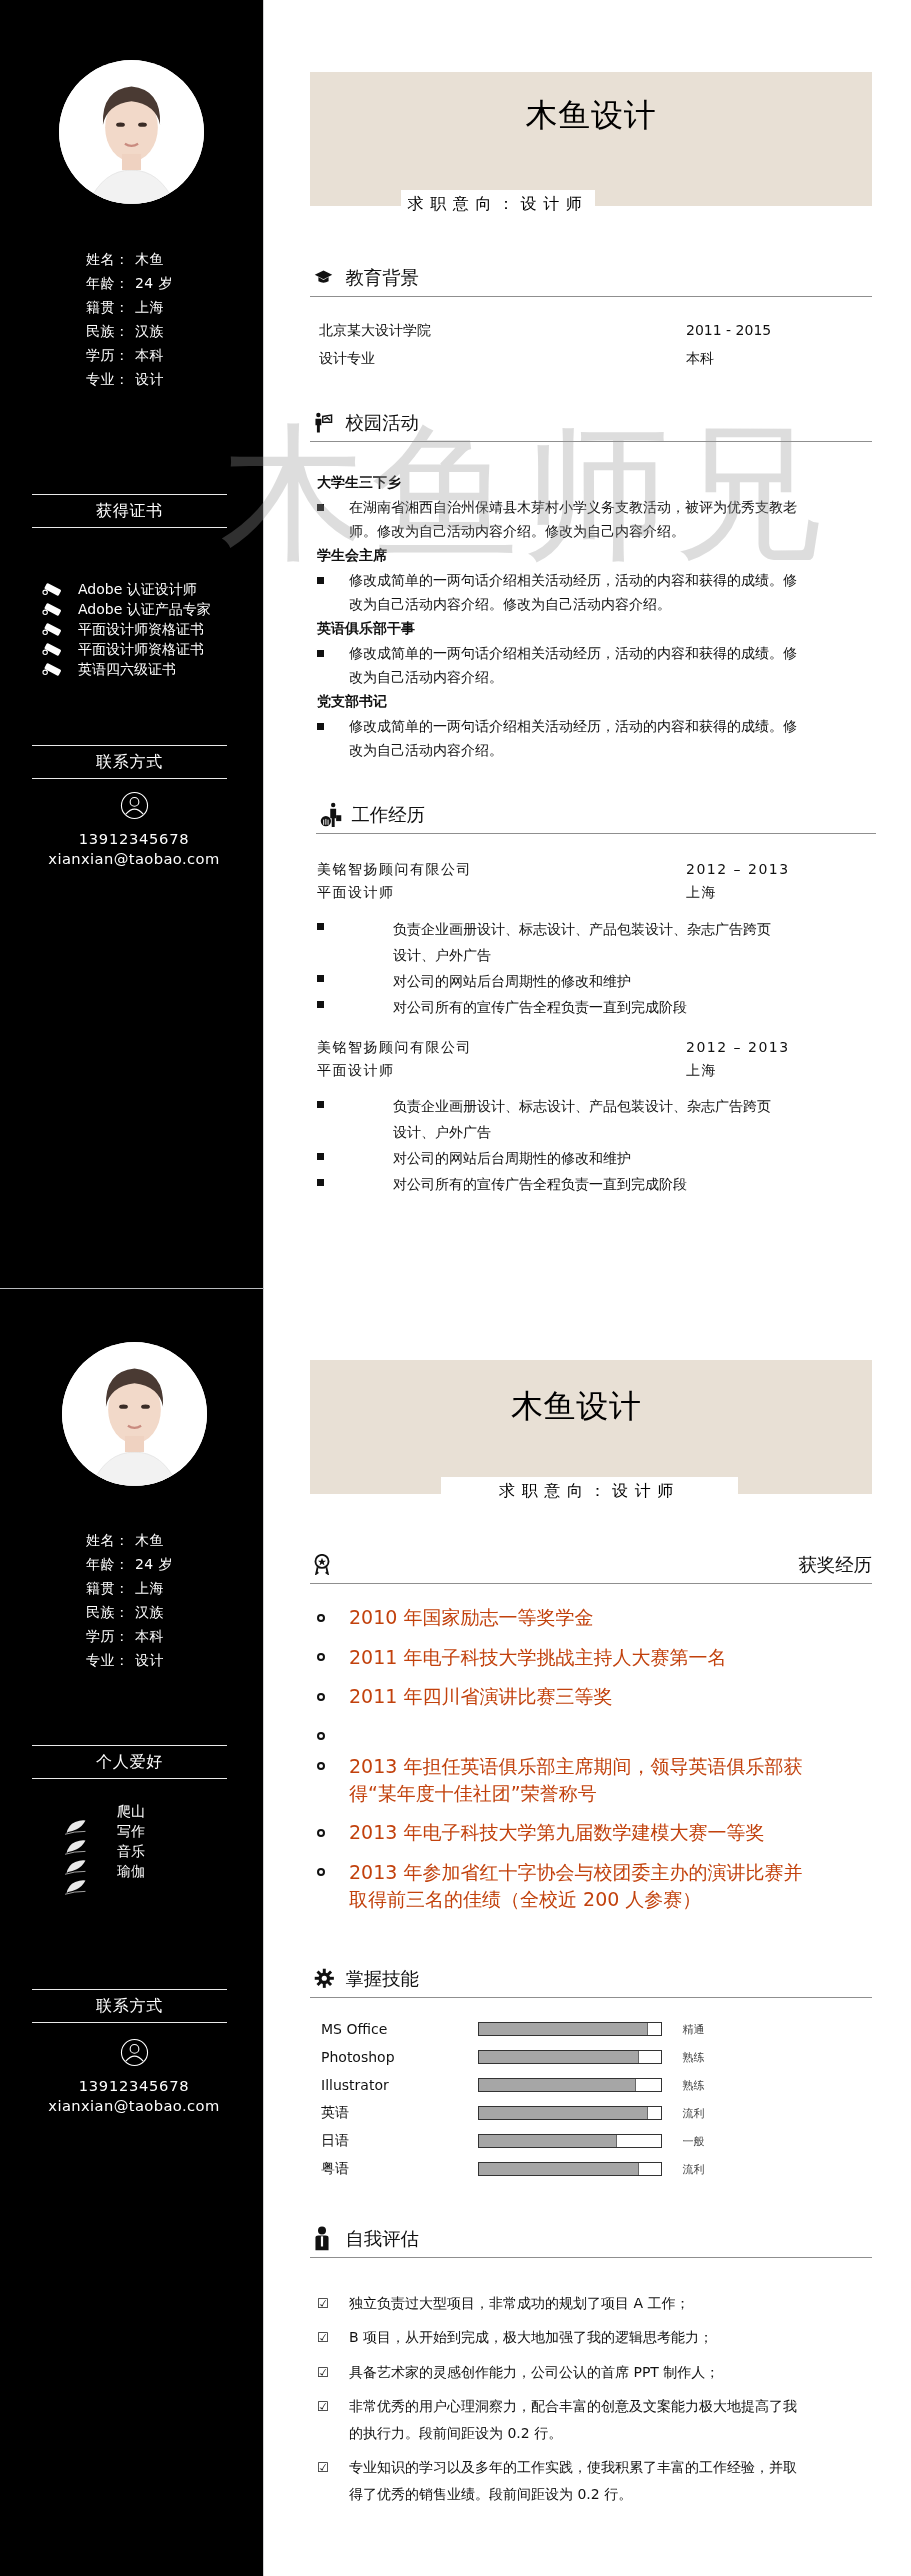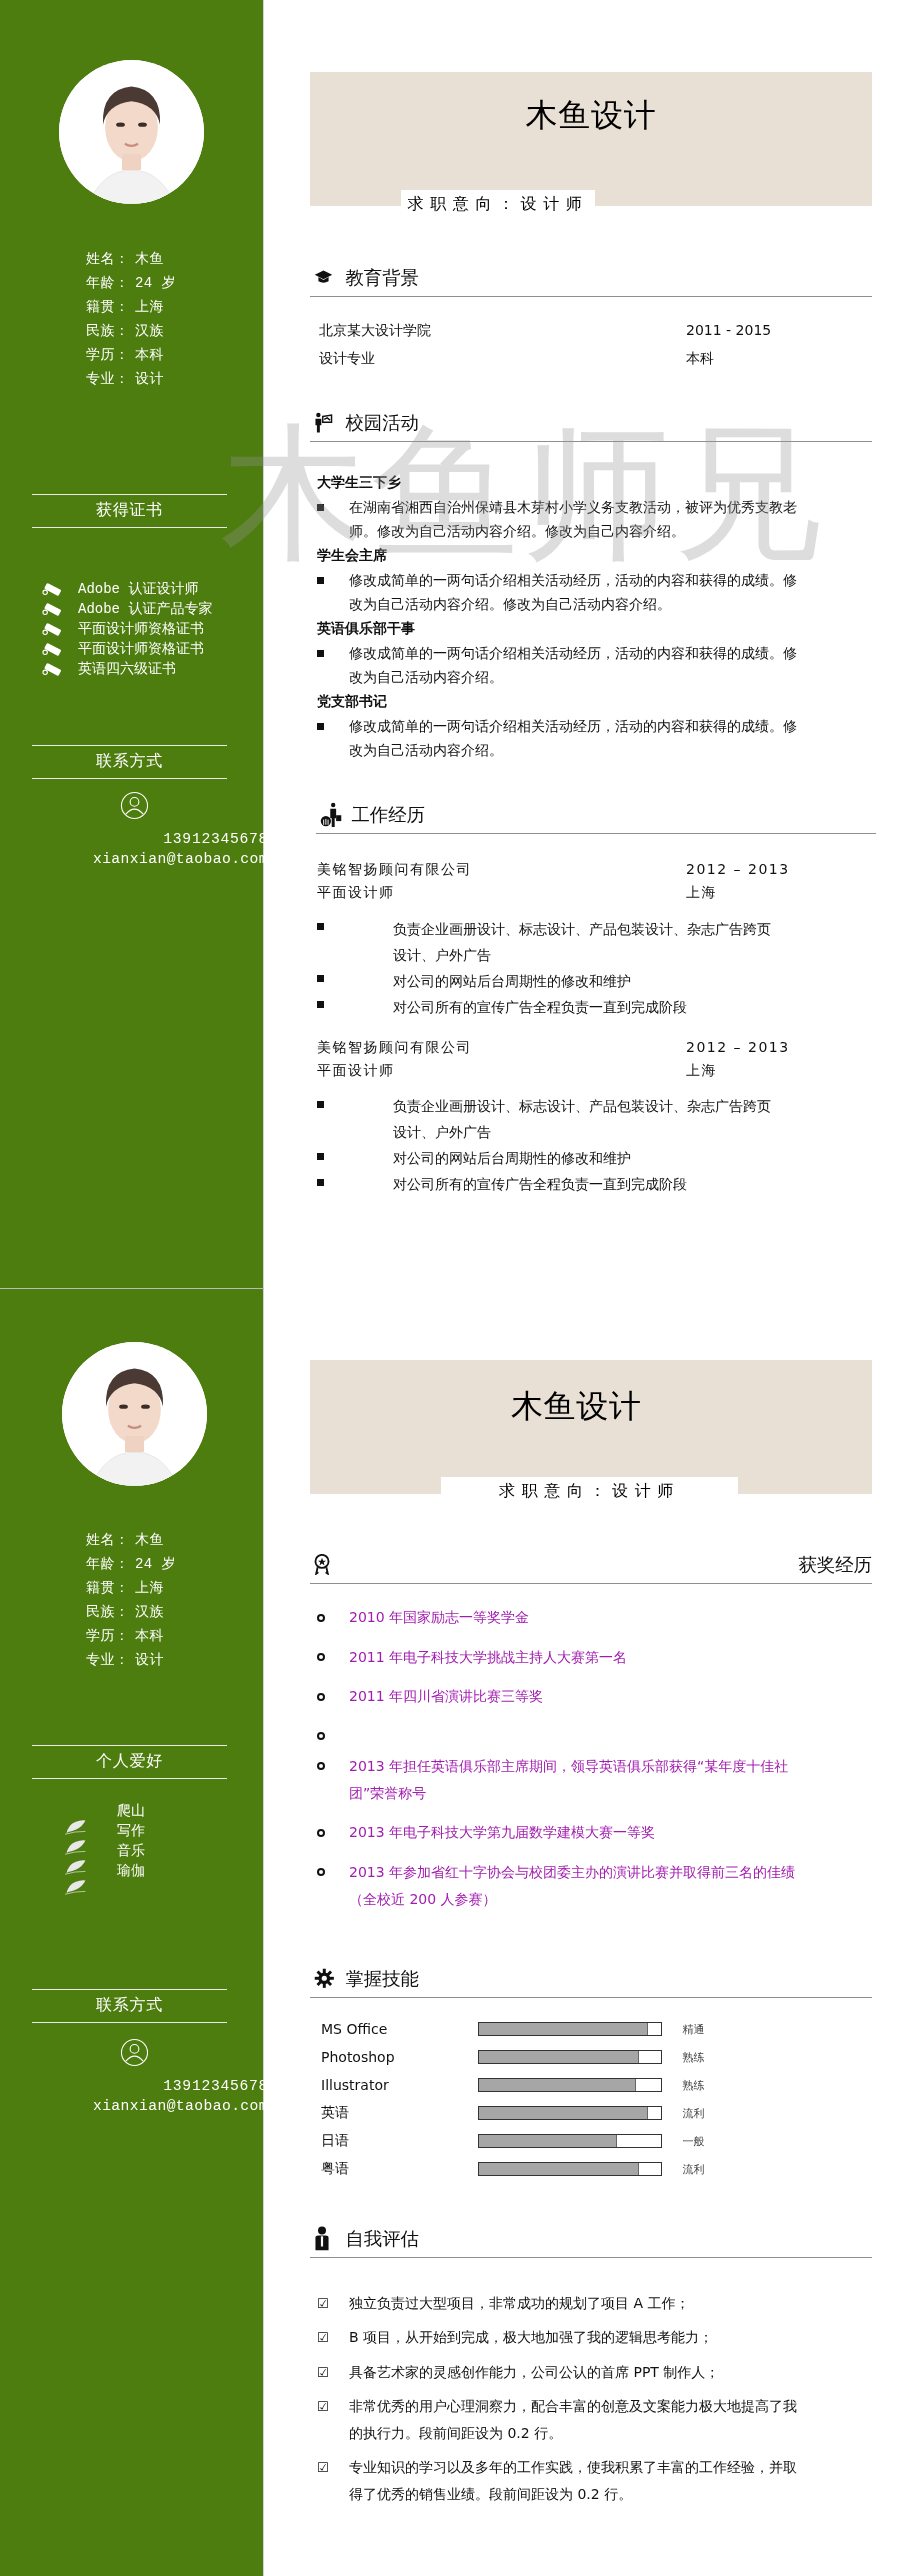--- a/index.html
+++ b/index.html
@@ -4,40 +4,40 @@
 <style>
   * { box-sizing: border-box; margin: 0; padding: 0; }
   html, body { width: 911px; height: 2576px; background: #ffffff; overflow: hidden; }
   body { font-family: "DejaVu Sans", "Liberation Sans", sans-serif; color: #111; position: relative; }
 
   .page { position: absolute; left: 0; width: 911px; background: #fff; }
   .page.p1 { top: 0; height: 1288px; }
   .page.p2 { top: 1288px; height: 1288px; }
   .page-divider { position: absolute; left: 0; top: 1288px; width: 264px; height: 0.7px; background: #b8babd; z-index: 5; }
 
-  .sidebar { position: absolute; left: 0; top: 0; width: 264px; height: 100%; background: #4d7c0f; border-right: 1.5px solid #d2d3d4; color: #fff; font-family: Liberation Mono, monospace; }
+  .sidebar { position: absolute; left: 0; top: 0; width: 264px; height: 100%; background: #000000; border-right: 1.5px solid #d2d3d4; color: #fff; }
   .avatar { position: absolute; left: 59px; width: 145px; height: 144px; border-radius: 50%; background: #fff; overflow: hidden; }
   .avatar svg { width: 100%; height: 100%; display: block; }
 
   .info { position: absolute; left: 86px; width: 147px; font-size: 14px; line-height: 24px; letter-spacing: 0.4px; color: #fff; }
   .info .row { display: flex; }
   .info .k { width: 49px; }
 
   .side-title { position: absolute; left: 32px; width: 195px; height: 34px; border-top: 0.7px solid #e9e9e9; border-bottom: 0.7px solid #e9e9e9; text-align: center; font-size: 16px; line-height: 32px; color: #fff; letter-spacing: 0.7px; }
 
   .certs { position: absolute; left: 40px; width: 213px; font-size: 14px; line-height: 20px; color: #fff; }
   .certs .row { display: flex; align-items: center; height: 20px; }
   .certs .ic { width: 38px; display: flex; align-items: center; }
 
   .hobbies { position: absolute; left: 65px; width: 169px; color: #fff; font-size: 14px; }
   .hobbies .labels { position: absolute; left: 52px; top: 0; line-height: 20px; }
   .hobbies .feathers { position: absolute; left: 0; top: 16px; }
   .hobbies .feathers .f { height: 20px; display: flex; align-items: center; }
 
-  .contact { position: absolute; left: 0; width: 268px; text-align: right; color: #fff; }
+  .contact { position: absolute; left: 0; width: 268px; text-align: center; color: #fff; }
   .contact .ci { display: flex; justify-content: center; height: 29px; }
   .contact .phone { font-size: 14.7px; letter-spacing: 0.7px; line-height: 20.6px; margin-top: 8.8px; }
   .contact .email { font-size: 14.7px; letter-spacing: 0.4px; line-height: 20.6px; }
 
   .header { position: absolute; left: 310px; width: 562px; height: 134px; background: #e8e0d5; }
   .header .name { position: absolute; left: 0; width: 100%; text-align: center; font-size: 32px; color: #000; letter-spacing: 0.7px; }
   .header .intent { position: absolute; height: 28px; background: #fff; text-align: center; font-size: 16px; line-height: 28px; letter-spacing: 6.6px; color: #000; margin-top: 32px; }
 
   .sec-title { position: absolute; left: 310px; width: 562px; height: 29px; display: flex; align-items: center; font-size: 18.4px; color: #111; border-bottom: 1.5px solid #8f8f8f; padding-bottom: 4.4px; height: 34px; }
   .sec-title .ic { width: 31px; display: flex; align-items: center; justify-content: flex-start; margin-left: 4.4px; }
@@ -56,21 +56,21 @@
   .jobs { position: absolute; left: 317px; width: 514px; font-size: 14px; color: #111; }
   .jobs .job { margin-bottom: 16px; }
   .jobs .hrow { display: flex; line-height: 23px; letter-spacing: 1.5px; }
   .jobs .hrow .l { width: 369px; }
   .jobs .bullets { margin-top: 11.7px; }
   .jobs .bul { display: flex; line-height: 26px; gap: 44px; }
   .jobs .sq { width: 32px; flex: none; padding-top: 7.3px; }
   .jobs .sq i { display: block; width: 7.3px; height: 7.3px; background: #111; }
   .jobs .txt { width: 389px; }
 
-  .awards { position: absolute; left: 317px; width: 514px; font-size: 14px; color: #a21caf; }
+  .awards { position: absolute; left: 317px; width: 514px; font-size: 19px; color: #c2410c; }
   .awards .item { display: flex; line-height: 27px; margin-bottom: 12.5px; }
   .awards .dot { width: 32px; flex: none; padding-top: 9.5px; }
   .awards .dot i { display: block; width: 8px; height: 8px; border: 2.2px solid #111; border-radius: 50%; }
   .awards .txt { width: 455px; }
 
   .skills { position: absolute; left: 321px; width: 514px; font-size: 14px; color: #111; }
   .skills .row { display: flex; align-items: center; height: 28px; }
   .skills .name { width: 157px; }
   .skills .bar { width: 184px; height: 14px; border: 1.5px solid #333; background: #fff; position: relative; }
   .skills .bar .fill { position: absolute; left: 0; top: 0; bottom: 0; background: #a6a6a6; border-right: 0.7px solid #666; }

